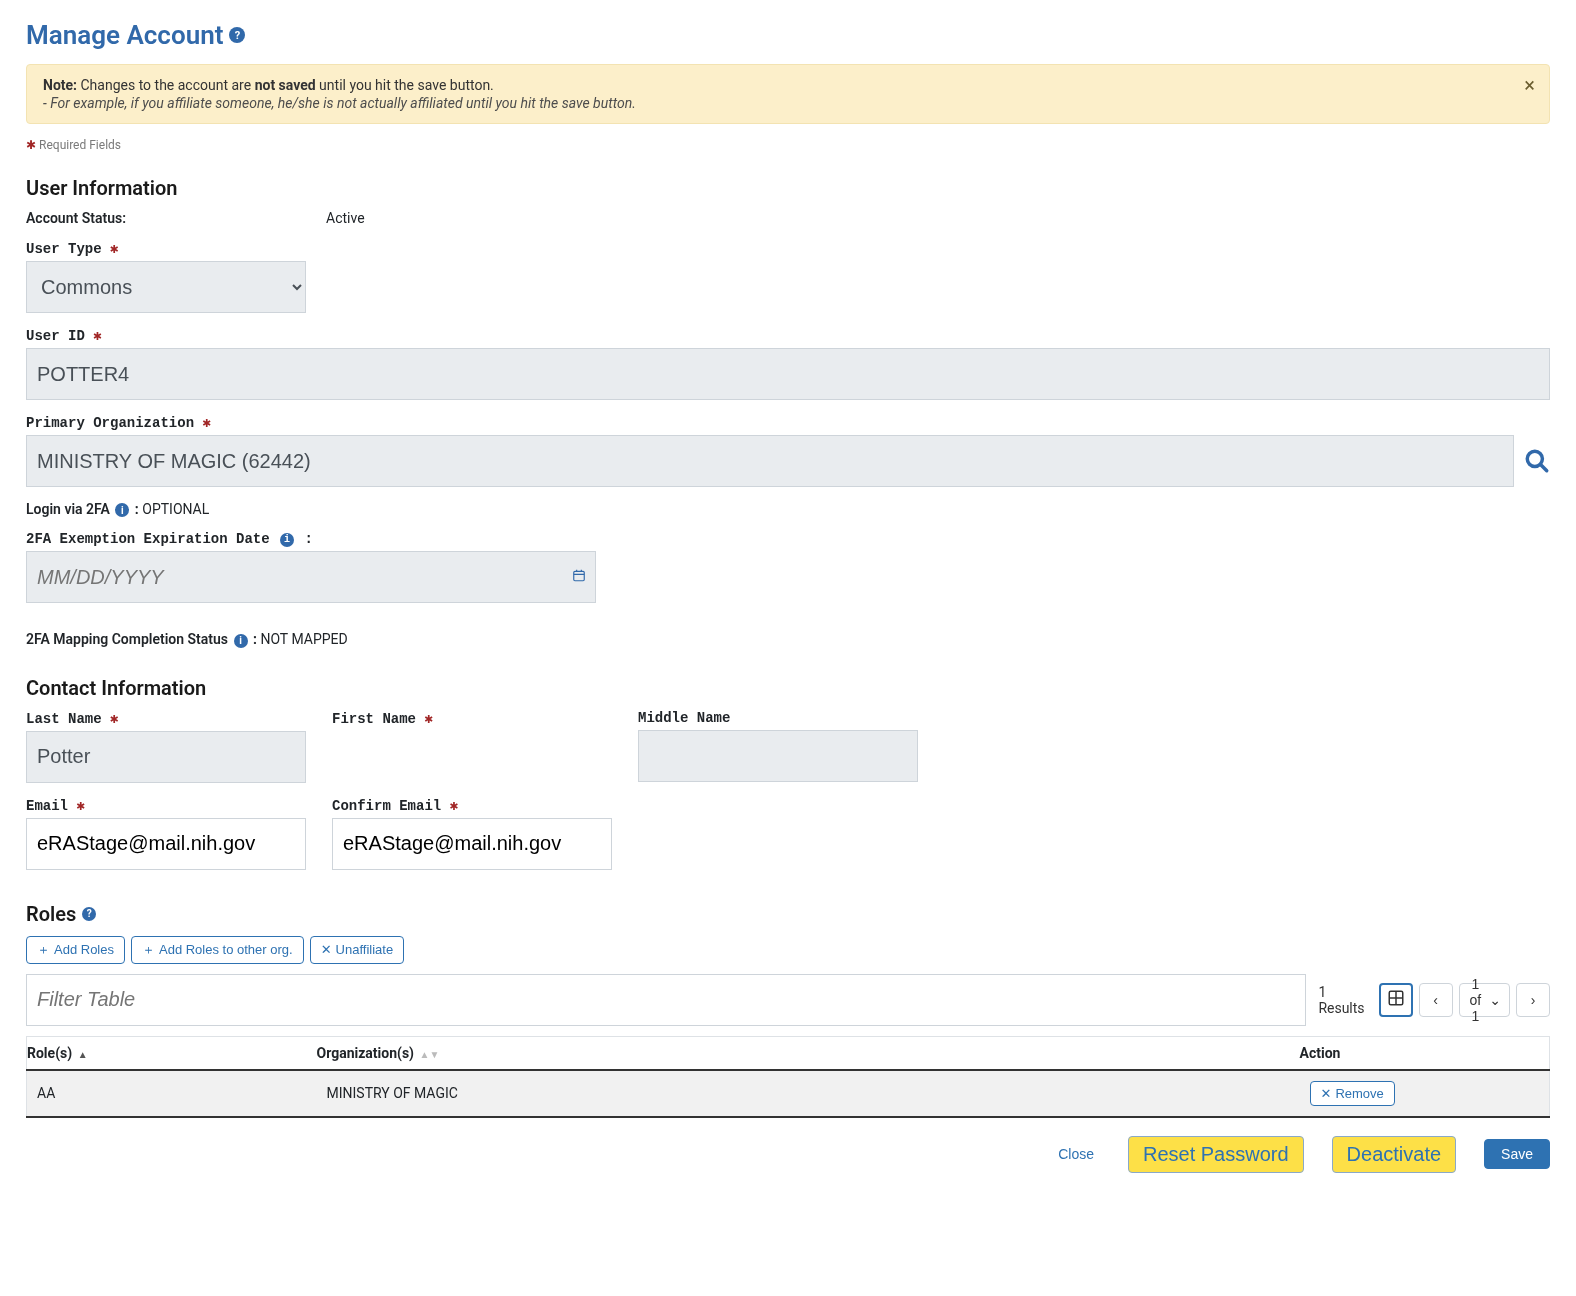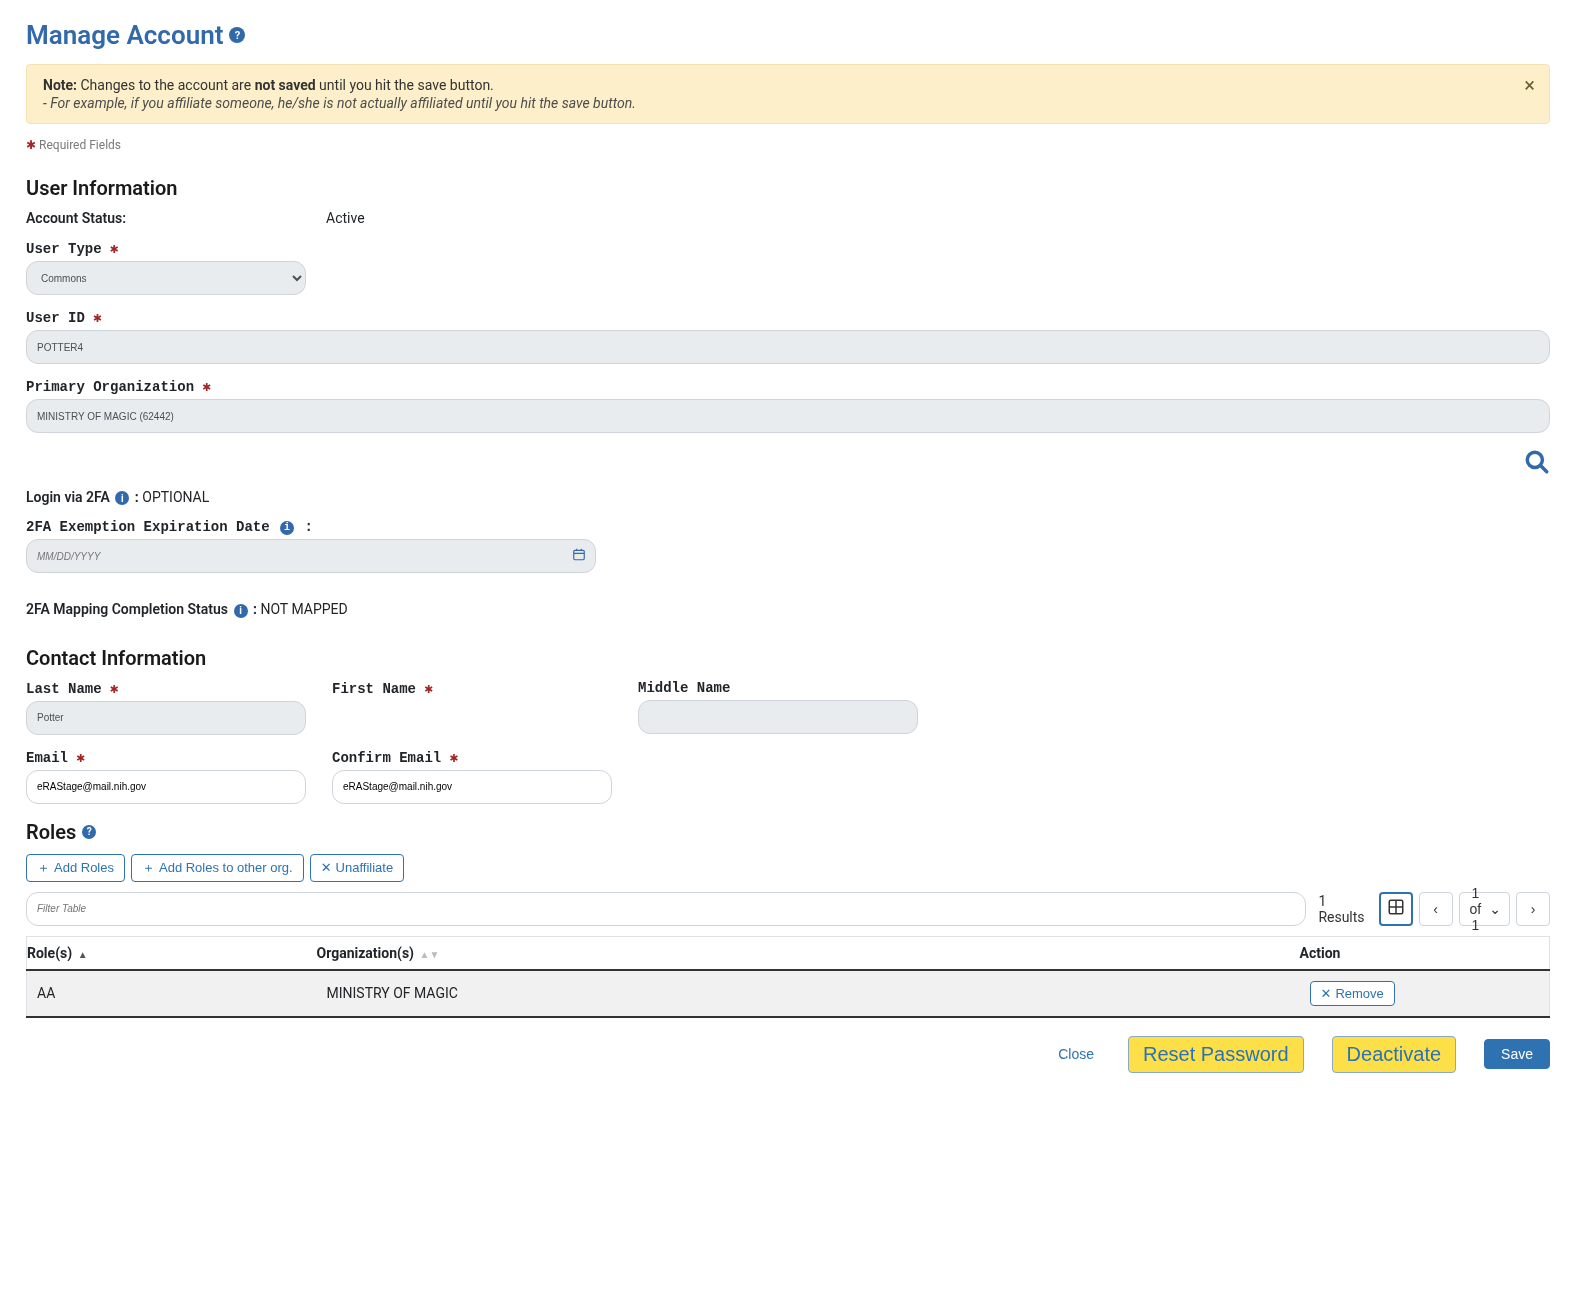--- a/index.html
+++ b/index.html
@@ -85,34 +85,34 @@
     font-weight: 600;
     font-size: 14px;
     margin-bottom: 4px;
     display: block;
     color: #212529;
     font-family: Liberation Mono, monospace;
   }
   .inline-label { font-weight: 600; font-size: 14px; }
   .inline-value { font-size: 14px; margin-left: 10px; }
   select, input[type="text"] {
-    height: 34px;
+    height: 52px;
     padding: 4px 10px;
     border: 1px solid #ced4da;
-    border-radius: 12px;
-    font-size: 10px;
+    border-radius: 0;
+    font-size: 20px;
     width: 100%;
   }
   .disabled-input {
     background: #e9ecef;
     color: #495057;
   }
   .w-280 { width: 280px; }
   .w-570 { width: 570px; }
-  .org-row { display: flex; align-items: flex-end; gap: 16px; flex-direction: column; }
+  .org-row { display: flex; align-items: center; gap: 10px; }
   .search-icon-lg {
     color: #3169aa;
     display: inline-flex;
   }
   .date-input-wrap { position: relative; width: 570px; }
   .date-input-wrap input { padding-right: 34px; }
   .calendar-icon {
     position: absolute;
     right: 10px;
     top: 50%;
@@ -365,21 +365,21 @@
   </div>
   <div class="col">
     <label class="field-label">
       <span>Confirm Email</span>
       <span class="required-star"> ✱</span>
     </label>
     <input type="text" value="eRAStage@mail.nih.gov" style="">
   </div>
 </div>
 
-<h2 class="section-title" style="margin-top:16px;">
+<h2 class="section-title" style="margin-top:32px;">
   <span>Roles</span>
   <span class="help-circle-sm">?</span>
 </h2>
 
 <div class="roles-buttons">
   <button class="btn-outline">
     <span>＋</span>
     <span>Add Roles</span>
   </button>
   <button class="btn-outline">

